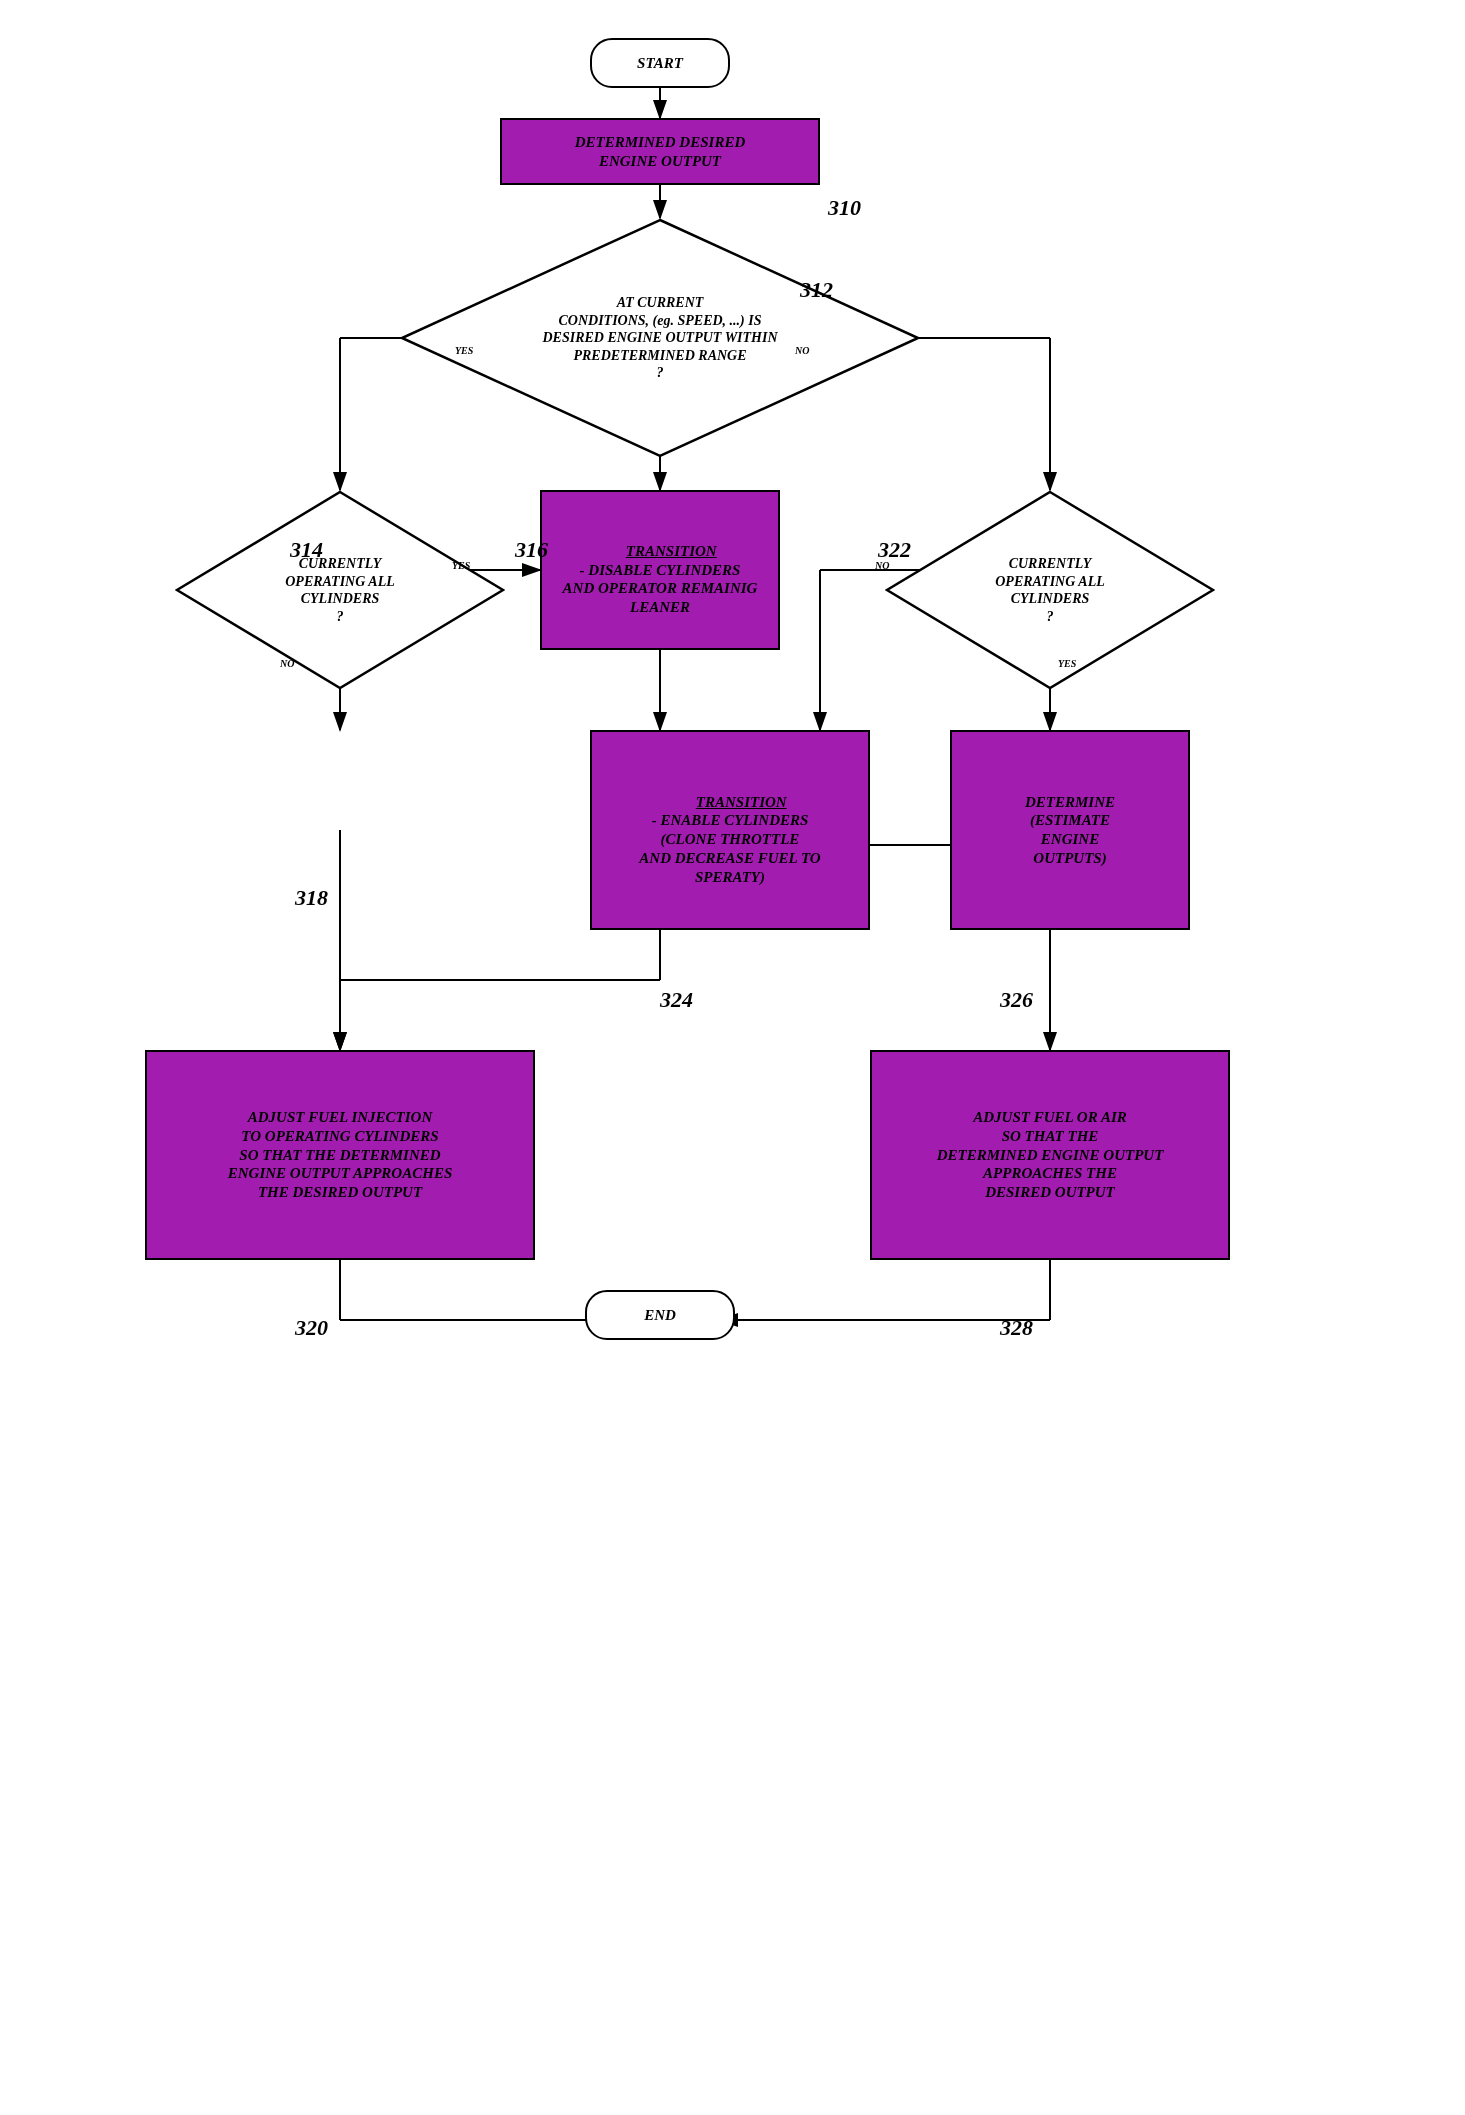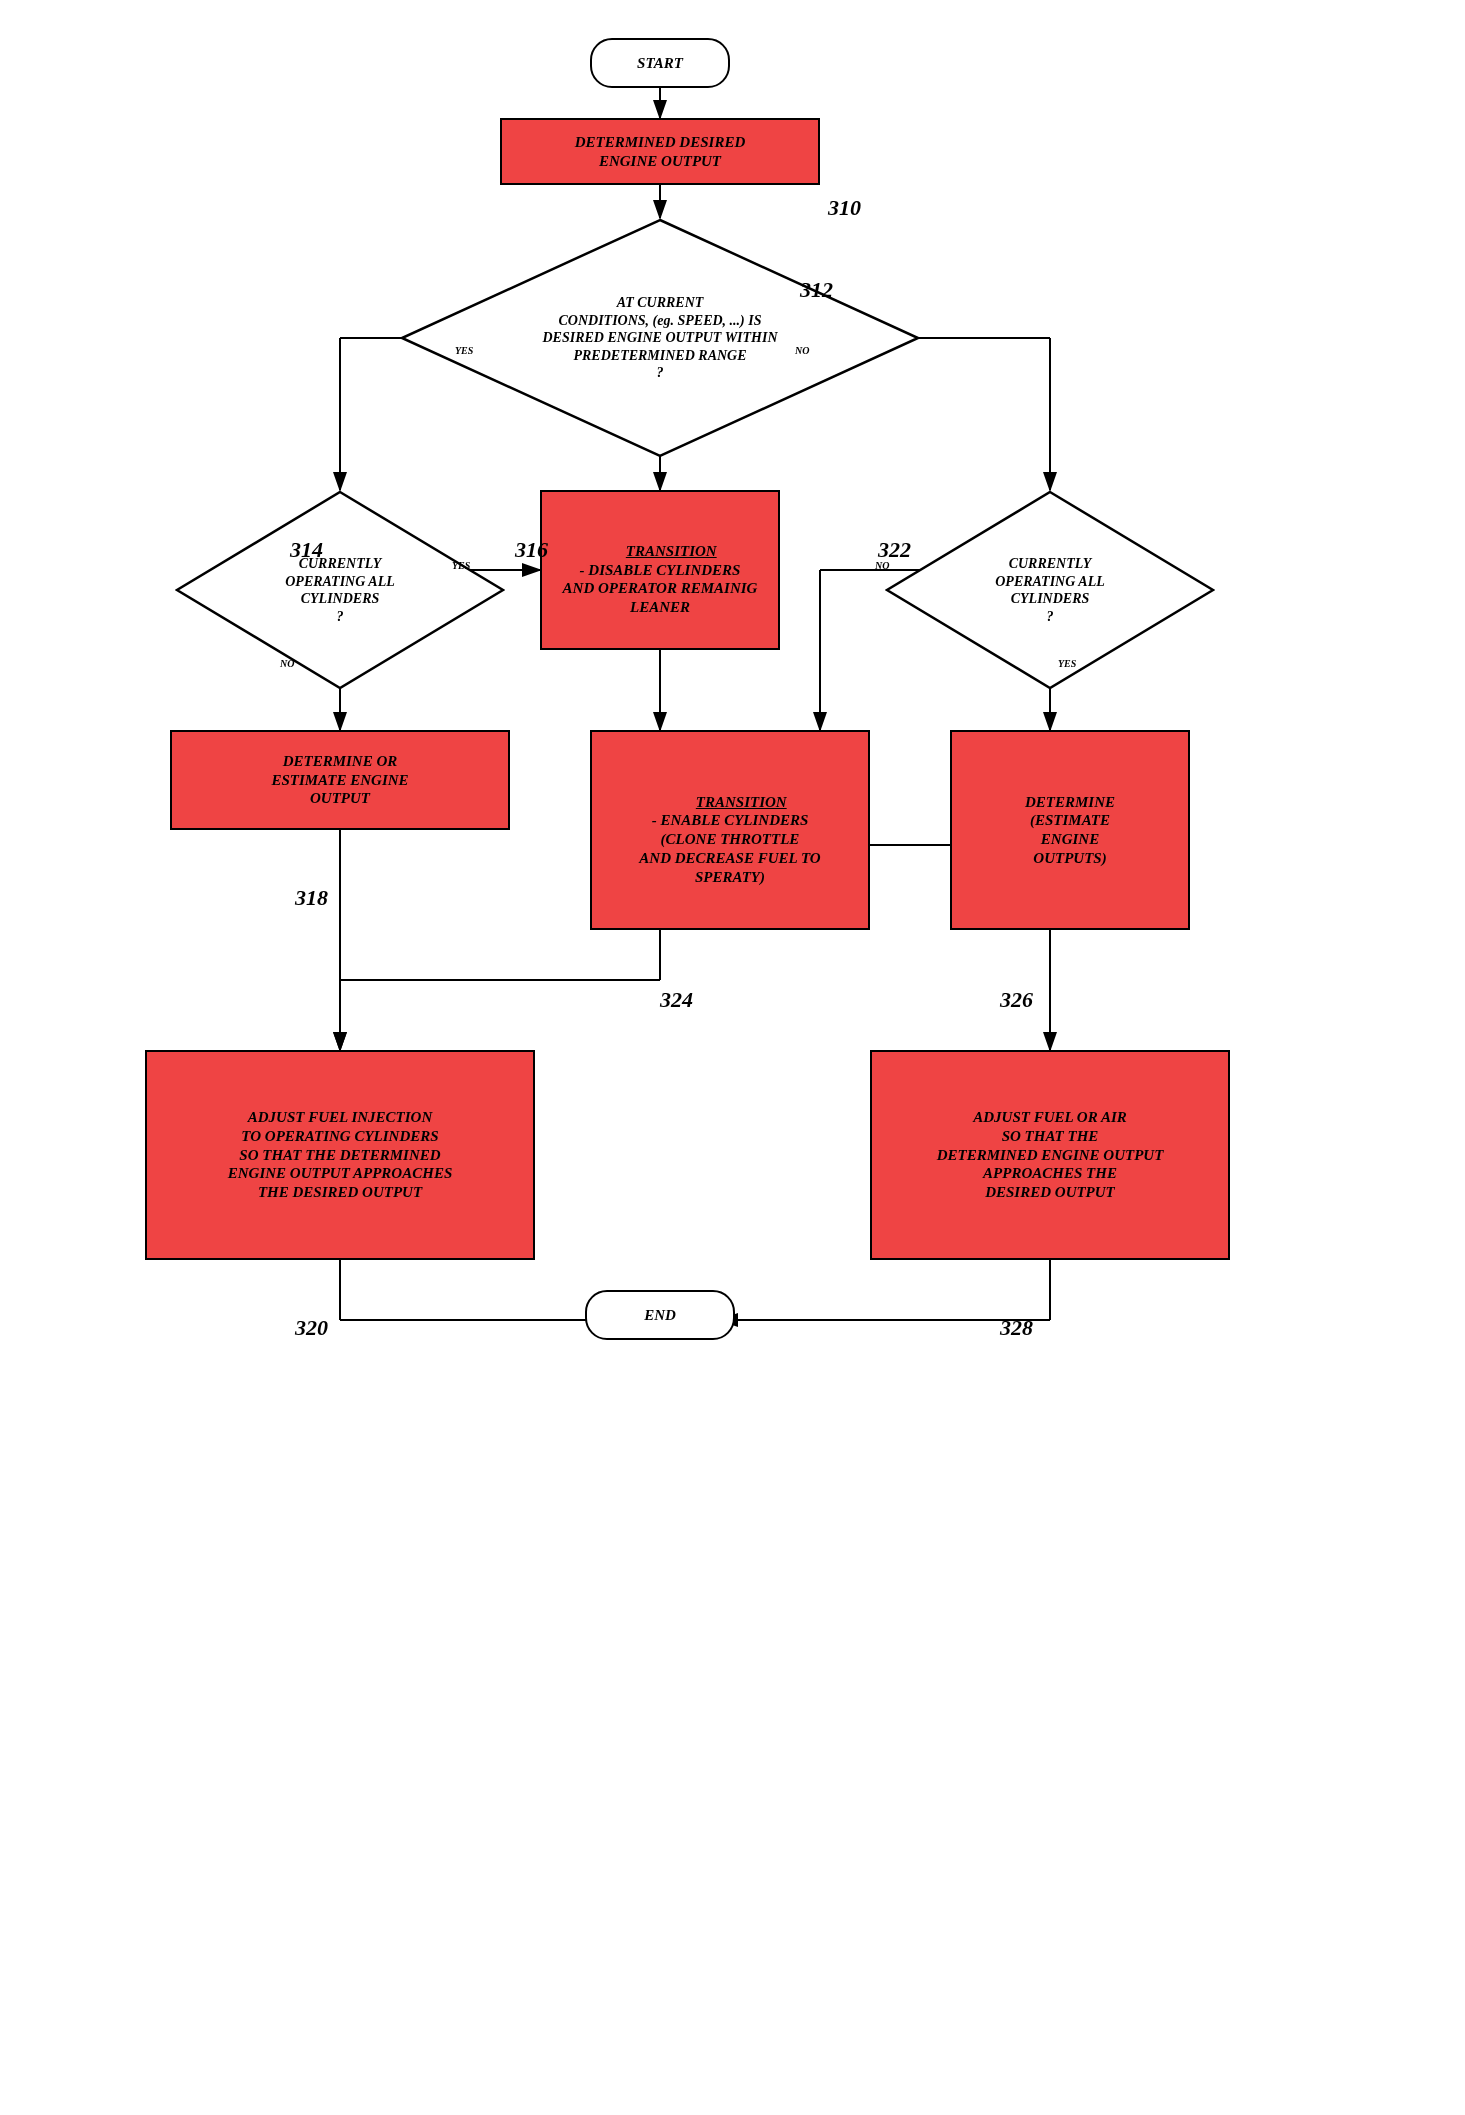--- a/index.html
+++ b/index.html
@@ -29,21 +29,21 @@
 
     .rounded-rect {
       border: 2.5px solid #000;
       border-radius: 22px;
       background: #fff;
       padding: 6px 14px;
     }
 
     .rect {
       border: 2.5px solid #000;
-      background: #ef4444;
+      background: #a21caf;
       padding: 6px 10px;
     }
 
     .label-text {
       font-style: italic;
       font-weight: bold;
       font-size: 15px;
       line-height: 1.25;
     }
 
@@ -177,25 +177,20 @@
     <div style="position:absolute;top:50%;left:50%;transform:translate(-50%,-50%); text-align:center; font-style:italic; font-weight:bold; font-size:14px; line-height:1.25; width:200px;">
       <span>CURRENTLY<br>OPERATING ALL<br>CYLINDERS<br>?</span>
     </div>
   </div>
   <span class="ref" style="left:878px; top:490px;">322</span>
 
   <span class="yes-no-label" style="left:1058px; top:658px;">YES</span>
 
   <span class="yes-no-label" style="left:875px; top:560px;">NO</span>
 
-  <div class="shape rect" style="left:170px; top:730px; width:340px; height:100px;">
-    <span class="label-text" style="white-space:pre; text-align:center;">DETERMINE OR
-ESTIMATE ENGINE
-OUTPUT</span>
-  </div>
   <span class="ref" style="left:295px; top:838px;">318</span>
 
   <div class="shape rect" style="left:590px; top:730px; width:280px; height:200px;">
     <span class="label-text" style="white-space:pre; text-align:center;">
       <u style="display:inline">TRANSITION</u>
 - ENABLE CYLINDERS
 (CLONE THROTTLE
 AND DECREASE FUEL TO
 SPERATY)</span>
   </div>

